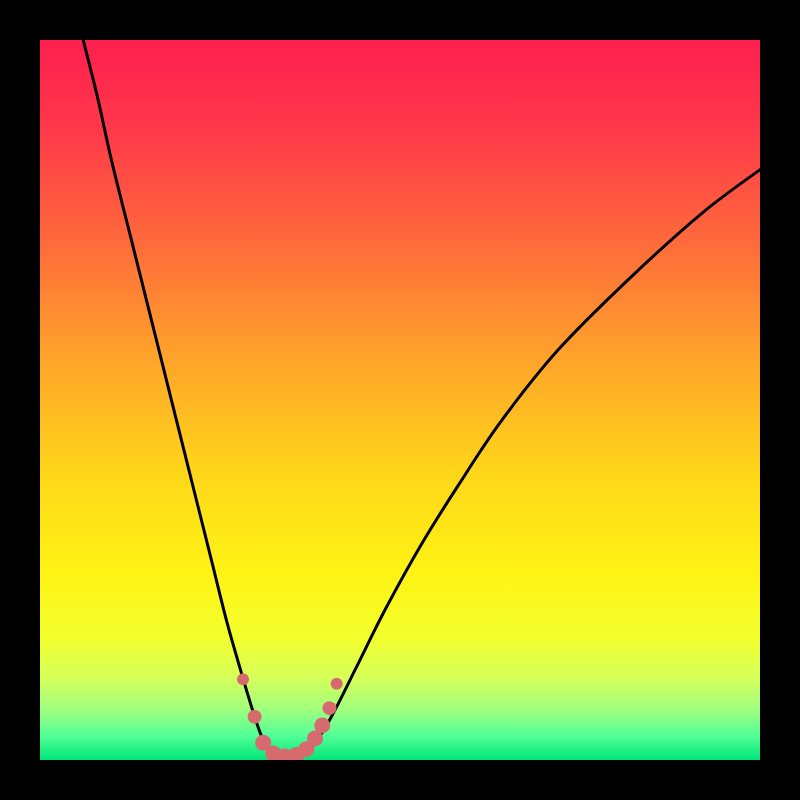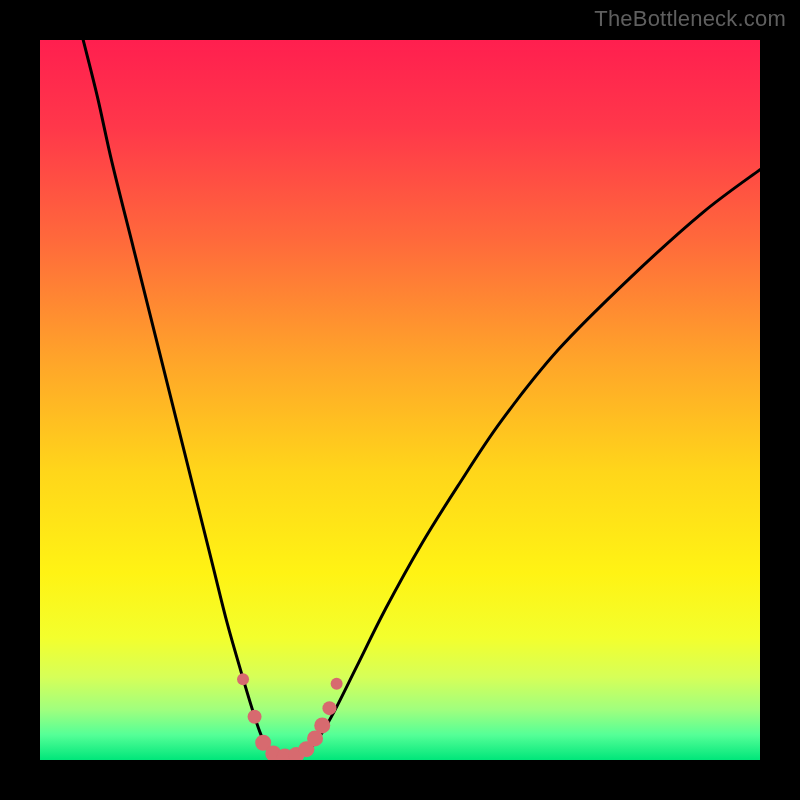--- a/index.html
+++ b/index.html
@@ -44,21 +44,20 @@
     position: absolute;
     inset: 0;
     z-index: 10;
   }
 </style>
 </head>
 <body>
 
 <div class="outer">
 
-  <div class="watermark">TheBottleneck.com</div>
 
   <div class="plot-area">
 
     <svg class="gradient-bg" viewBox="0 0 720 720" preserveAspectRatio="none">
       <defs>
         <linearGradient id="bg-grad" x1="0" y1="0" x2="0" y2="1">
             <stop offset="0.00%" stop-color="#ff1f4f"></stop>
             <stop offset="12.00%" stop-color="#ff374a"></stop>
             <stop offset="28.00%" stop-color="#ff6a3b"></stop>
             <stop offset="44.00%" stop-color="#ffa32a"></stop>

